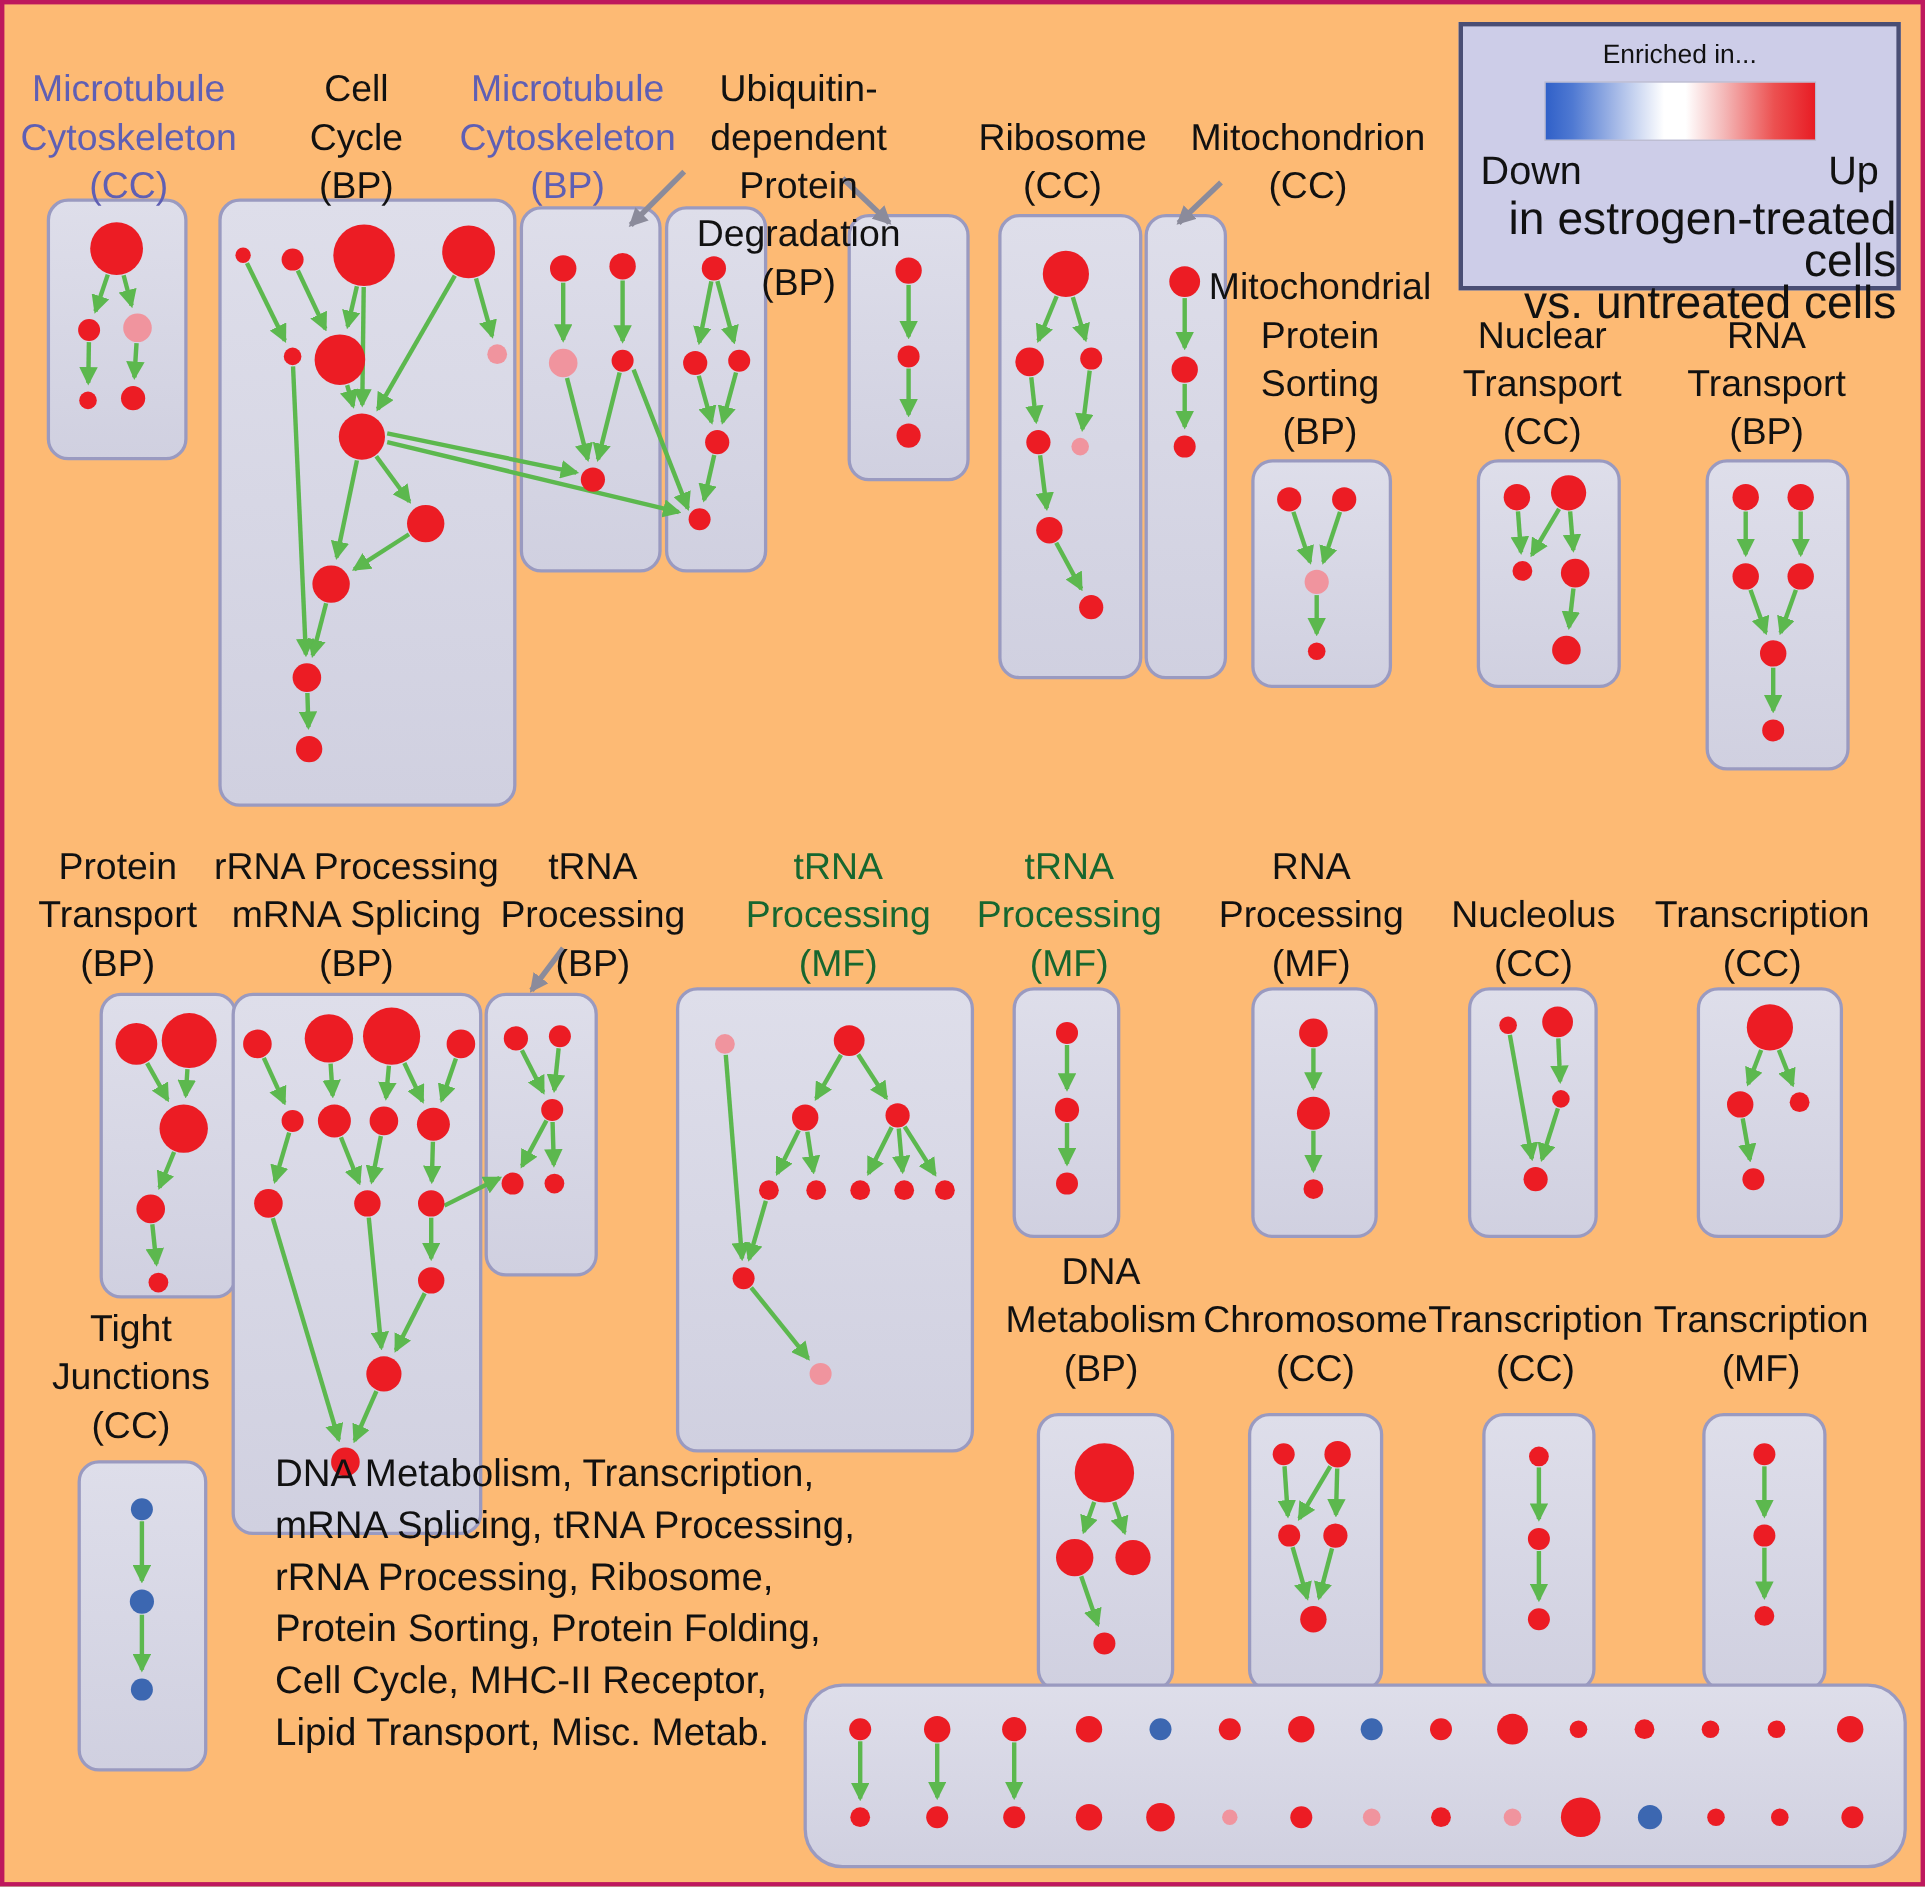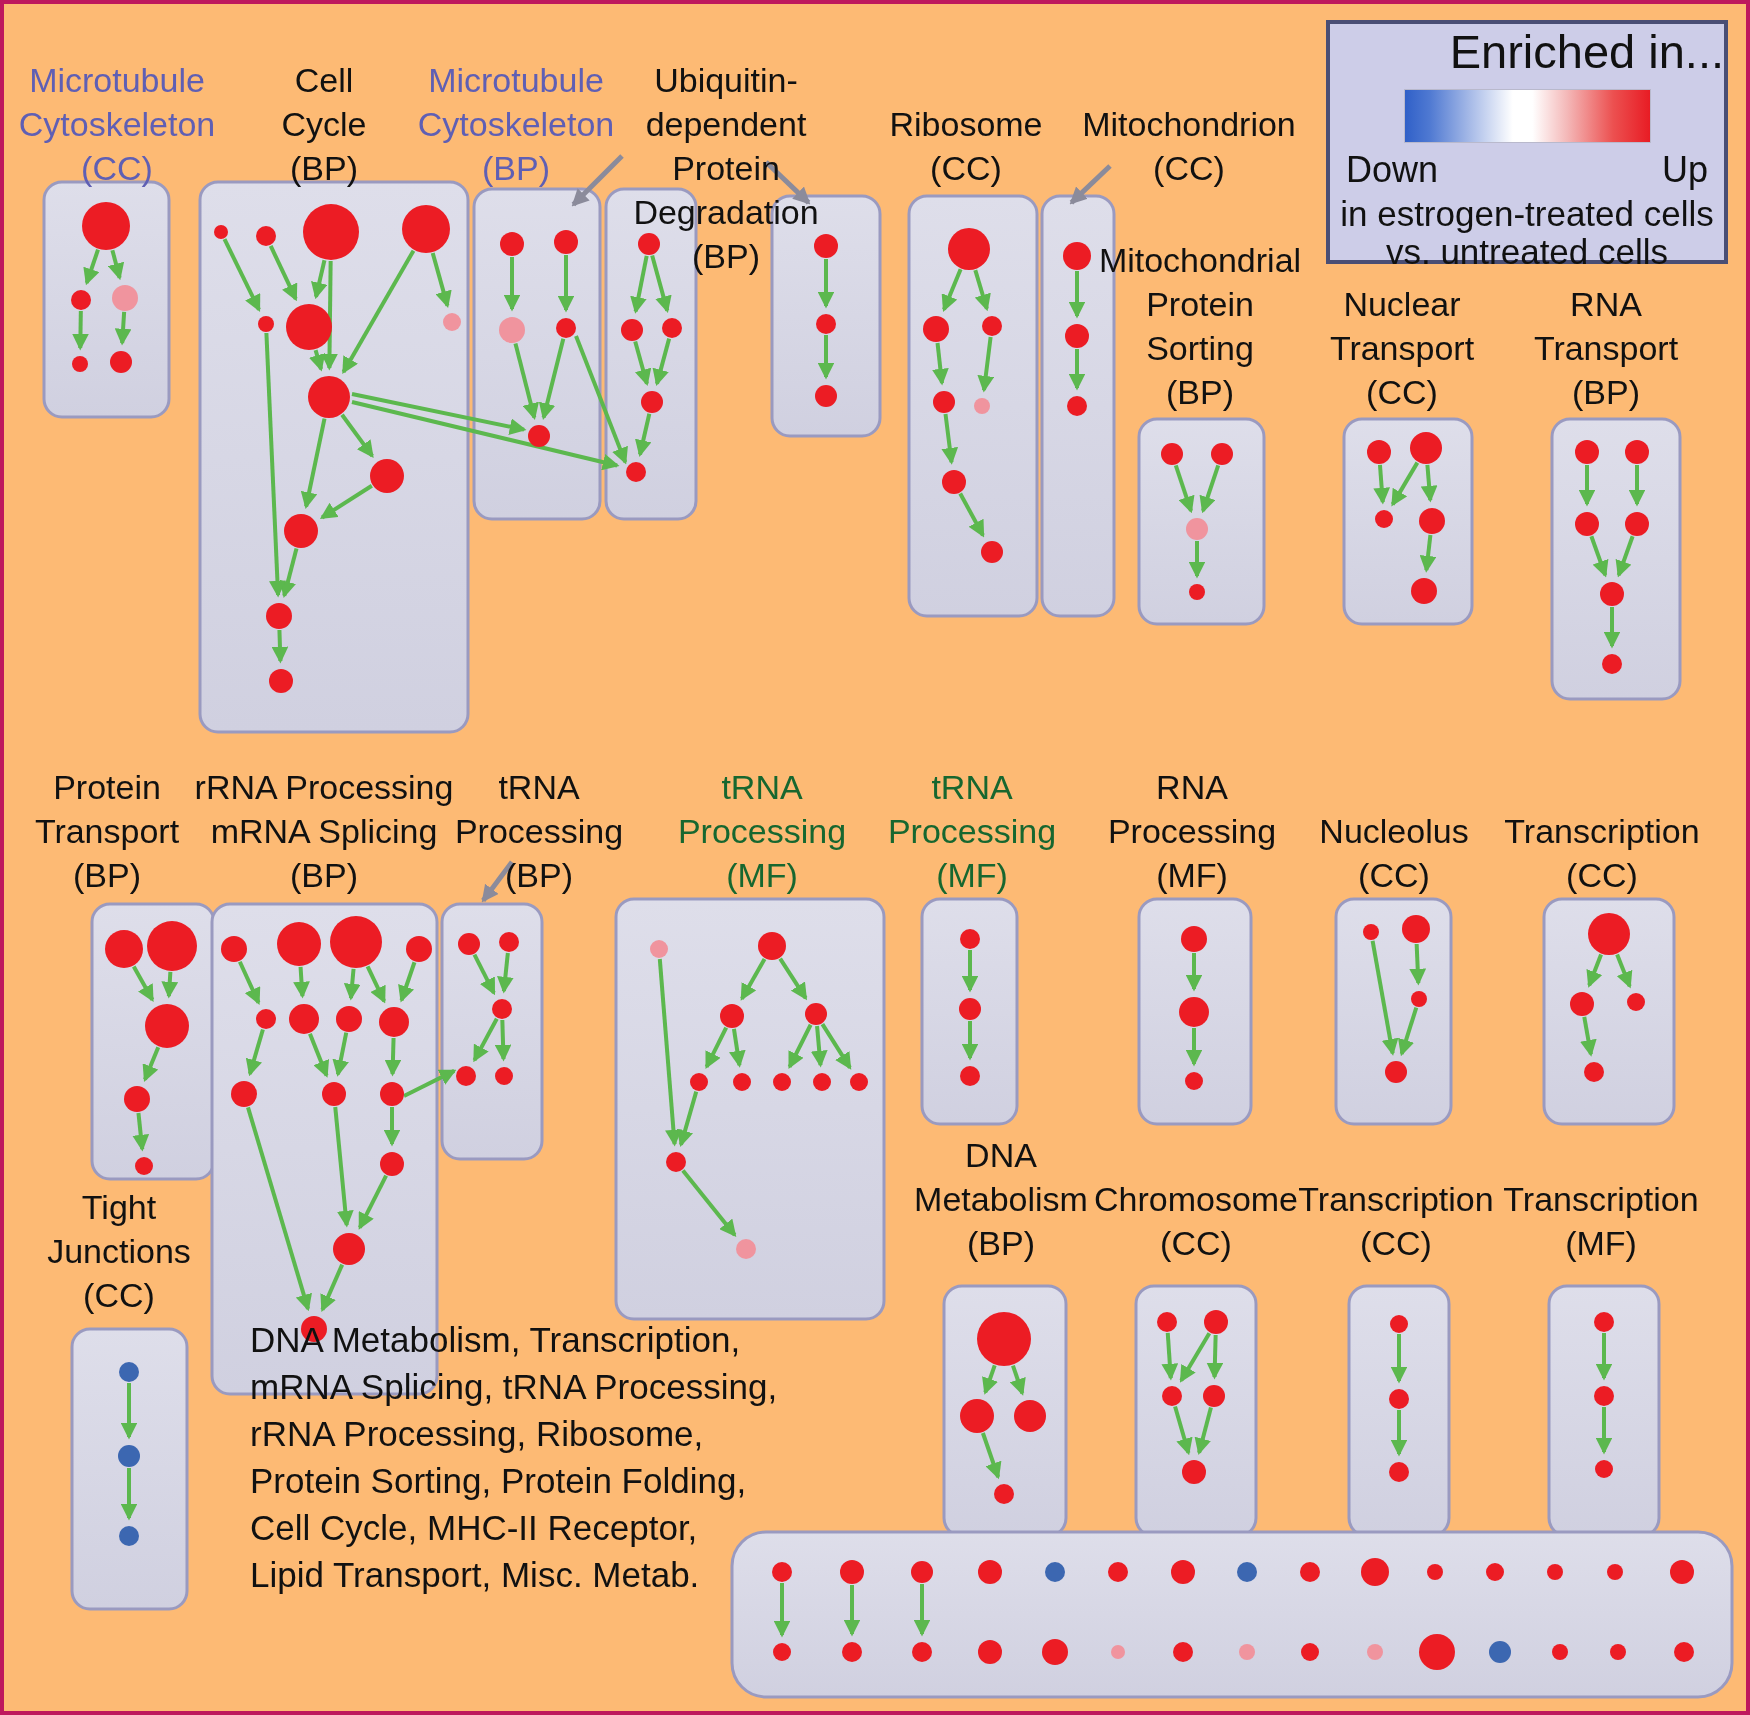--- a/index.html
+++ b/index.html
@@ -16,35 +16,36 @@
   .legend{
     position:absolute;
     left:1322px;top:16px;
     width:402px;height:244px;
     background:#cdcde8;
     border:4px solid #4a4e74;
     box-sizing:border-box;
     text-align:center;
     color:#111;
   }
-  .legend-title{font-size:47px;text-align:right;}
+  .legend-title{font-size:24px;margin-top:12px;}
   .legend-bar{
     width:245px;height:52px;
     margin:10px auto 6px auto;
     border:1px solid #b9b9cc;
   }
   .legend-extremes{
     width:362px;margin:0 auto;
     display:flex;justify-content:space-between;
     font-size:36px;
   }
   .legend-caption{
-    font-size:35px;line-height:38px;
+    font-size:42px;line-height:38px;
     margin-top:4px;
     white-space:pre-line;
+    text-align:right;
   }
   .misc-text{
     position:absolute;
     left:246px;top:1312px;
     font-size:35px;line-height:47px;
     color:#111;
     white-space:pre-line;
   }
 </style>
 </head>

